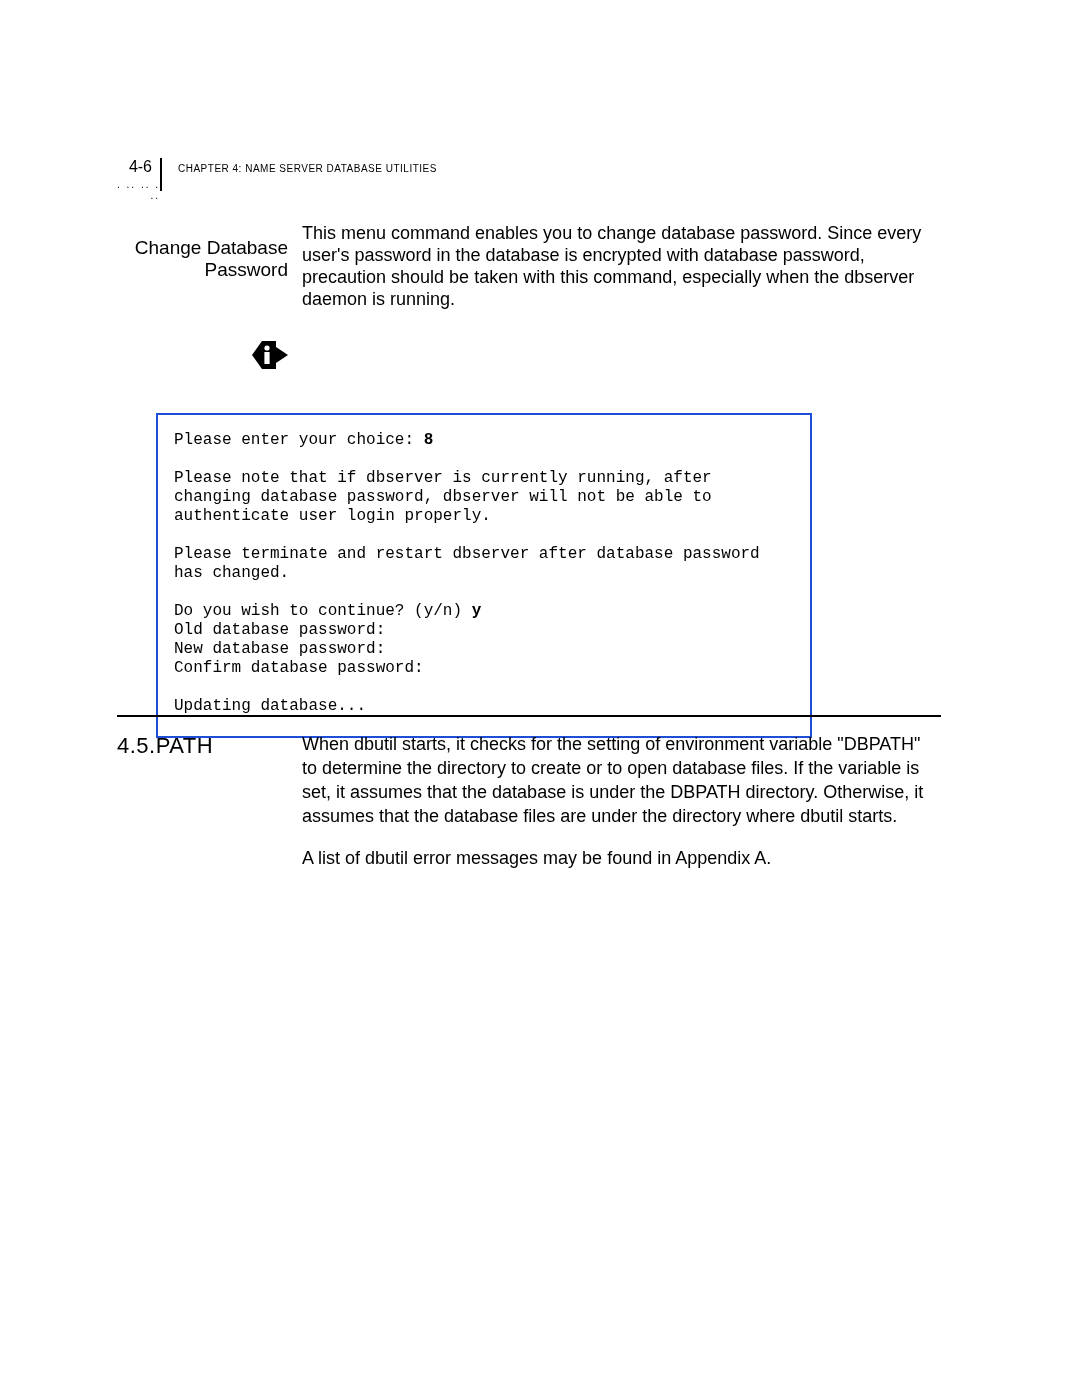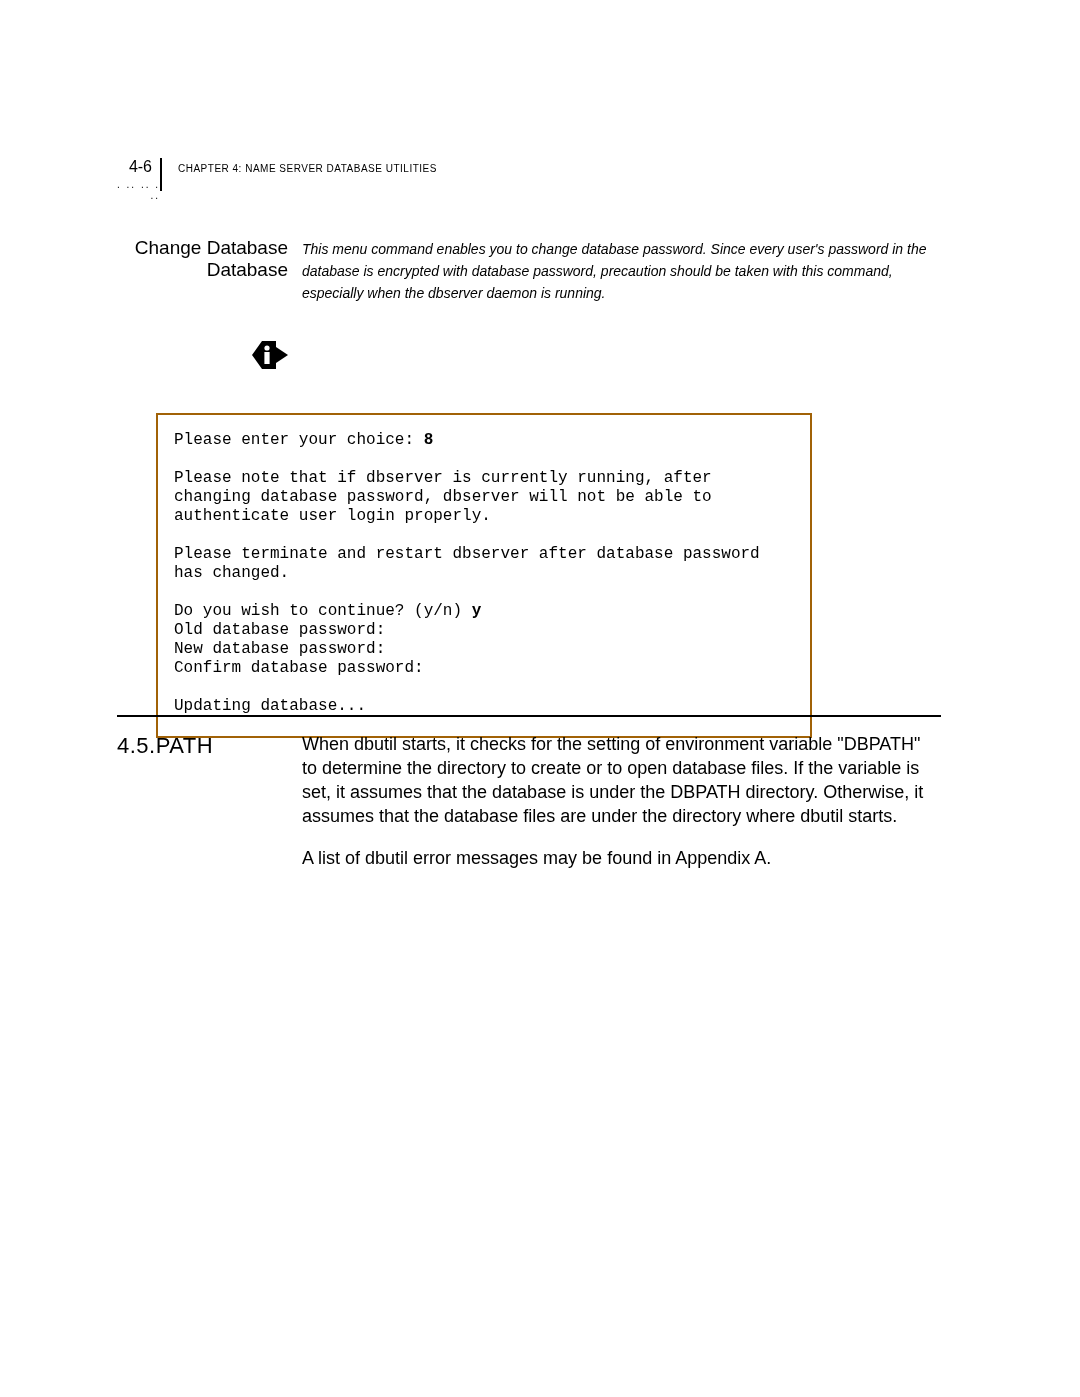--- a/index.html
+++ b/index.html
@@ -53,25 +53,24 @@
     top: 237px;
     width: 168px;
     text-align: right;
     font-size: 19px;
   }
   .left-col-title div { line-height: 22px; }
 
   .right-col {
     position: absolute;
     left: 302px;
-    top: 238px;
+    top: 222px;
     width: 634px;
-    font-size: 14px;
+    font-size: 18px;
     line-height: 22px;
-    font-style: italic;
   }
 
   
   .info-icon {
     position: absolute;
     left: 250px;
     top: 337px;
     width: 40px;
     height: 36px;
   }
@@ -83,21 +82,21 @@
     font-size: 18px;
     line-height: 22px;
   }
 
   
   .codebox {
     position: absolute;
     left: 156px;
     top: 413px;
     width: 620px;
-    border: 2px solid #a16207;
+    border: 2px solid #1d4ed8;
     padding: 16px 16px 20px 16px;
     font-family: "Courier New", Courier, monospace;
     font-size: 16px;
     line-height: 19px;
     white-space: pre-wrap;
   }
   .codebox .b { font-weight: bold; }
 
   
   .divider {
@@ -135,21 +134,21 @@
     <span>4-6</span>
     <span class="dots">. .. .. . ..</span>
   </div>
 
   <div class="chapter-line">
     <span class="sc">CHAPTER 4: NAME SERVER DATABASE UTILITIES</span>
   </div>
 
   <div class="left-col-title">
     <div>Change Database</div>
-    <div>Database</div>
+    <div>Password</div>
   </div>
 
   <div class="right-col">This menu command enables you to change database password. Since every user's password in the database is encrypted with database password, precaution should be taken with this command, especially when the dbserver daemon is running.</div>
 
   <div class="info-icon">
     <svg viewBox="0 0 40 36" width="40" height="36">
       <polygon points="2,18 12,4 26,4 26,10 38,18 26,26 26,32 12,32" fill="#000"></polygon>
       <circle cx="17" cy="11" r="2.6" fill="#fff"></circle>
       <rect x="14.4" y="15" width="5.2" height="12" fill="#fff"></rect>
     </svg>

